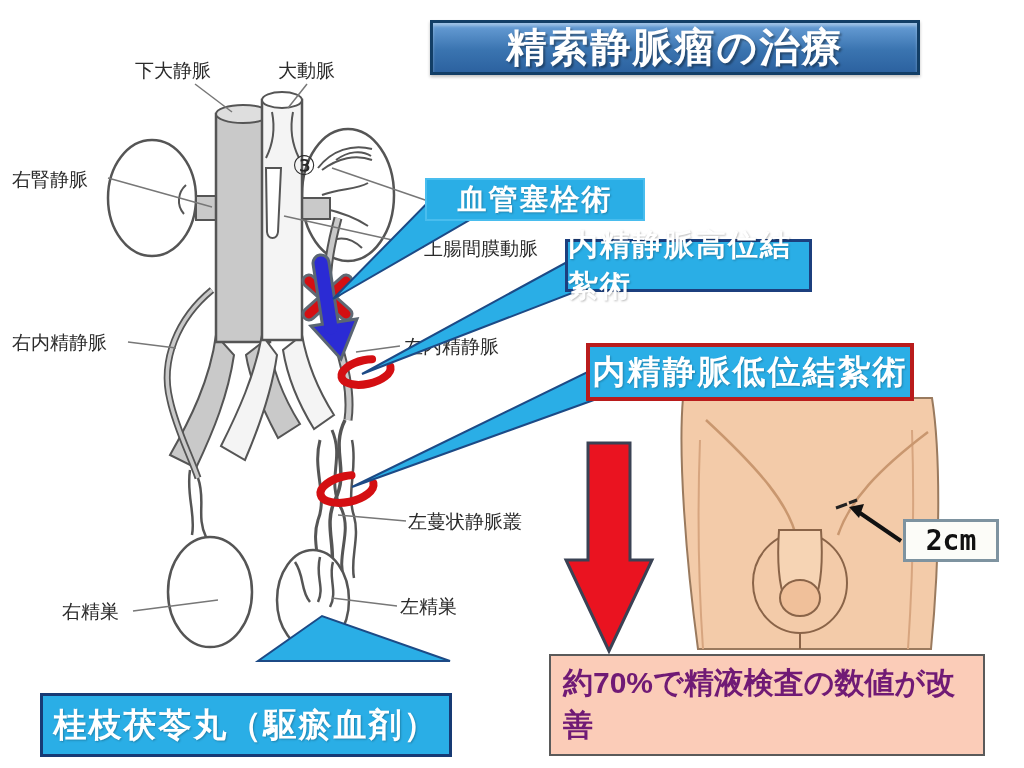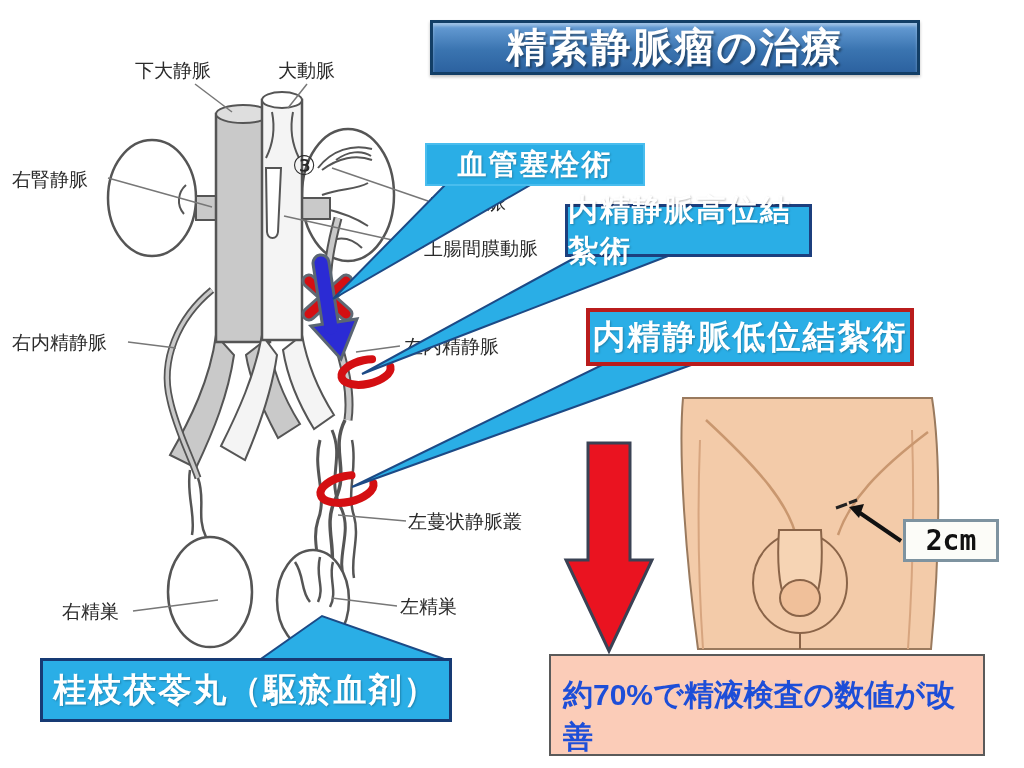--- a/index.html
+++ b/index.html
@@ -12,28 +12,28 @@
     background:linear-gradient(180deg,#6aa0d8 0%,#3a74b0 55%,#2c62a0 100%);
     border:3px solid #123e66;box-sizing:border-box;
     display:flex;align-items:center;justify-content:center;
     color:#ffffff;font-size:40px;font-weight:bold;letter-spacing:2px;
     text-shadow:2px 2px 2px rgba(0,0,0,0.35);
     box-shadow:inset 0 3px 3px rgba(255,255,255,0.35), 0 2px 3px rgba(0,0,0,0.25);}
   .lbl{position:absolute;z-index:1;font-size:19px;color:#2b2b2b;white-space:nowrap;font-weight:500;}
   .circled{position:absolute;z-index:1;font-size:27px;color:#2b2b2b;font-weight:500;}
   .callout{position:absolute;z-index:3;background:#2aaee6;color:#ffffff;font-weight:bold;
     display:flex;align-items:center;justify-content:center;letter-spacing:2px;
-    text-shadow:1px 1px 2px rgba(0,0,0,0.25);box-sizing:border-box;}
+    text-shadow:1px 1px 2px rgba(0,0,0,0.25);box-sizing:border-box;margin-top:35px;}
   .c-embolization{left:425px;top:143px;width:220px;height:43px;font-size:29px;border:2px solid #49bdee;}
   .c-high{left:565px;top:204px;width:247px;height:53px;font-size:30px;border:3px solid #1c3f7e;}
   .c-low{left:586px;top:308px;width:328px;height:58px;font-size:33px;border:4px solid #b91c1c;}
   .c-kampo{left:40px;top:658px;width:412px;height:64px;font-size:33px;border:3px solid #173a74;}
   .result-box{position:absolute;left:549px;top:654px;width:436px;height:102px;z-index:3;
     background:#fbccb8;border:2px solid #5a5a5a;box-sizing:border-box;
-    padding:18px 12px;font-size:30px;font-weight:bold;color:#1d4ed8;line-height:1.4;}
+    padding:6px 12px;font-size:30px;font-weight:bold;color:#701a75;line-height:1.4;}
   .pill-2cm{position:absolute;left:903px;top:519px;width:96px;height:43px;z-index:3;
     background:#fcfcf8;border:3px solid #7e93a0;border-radius:0;box-sizing:border-box;
     display:flex;align-items:center;justify-content:center;
     font-family:"DejaVu Sans Mono",monospace;font-size:28px;font-weight:bold;color:#111111;}
 </style>
 </head>
 <body>
 
 <div class="slide">
 

